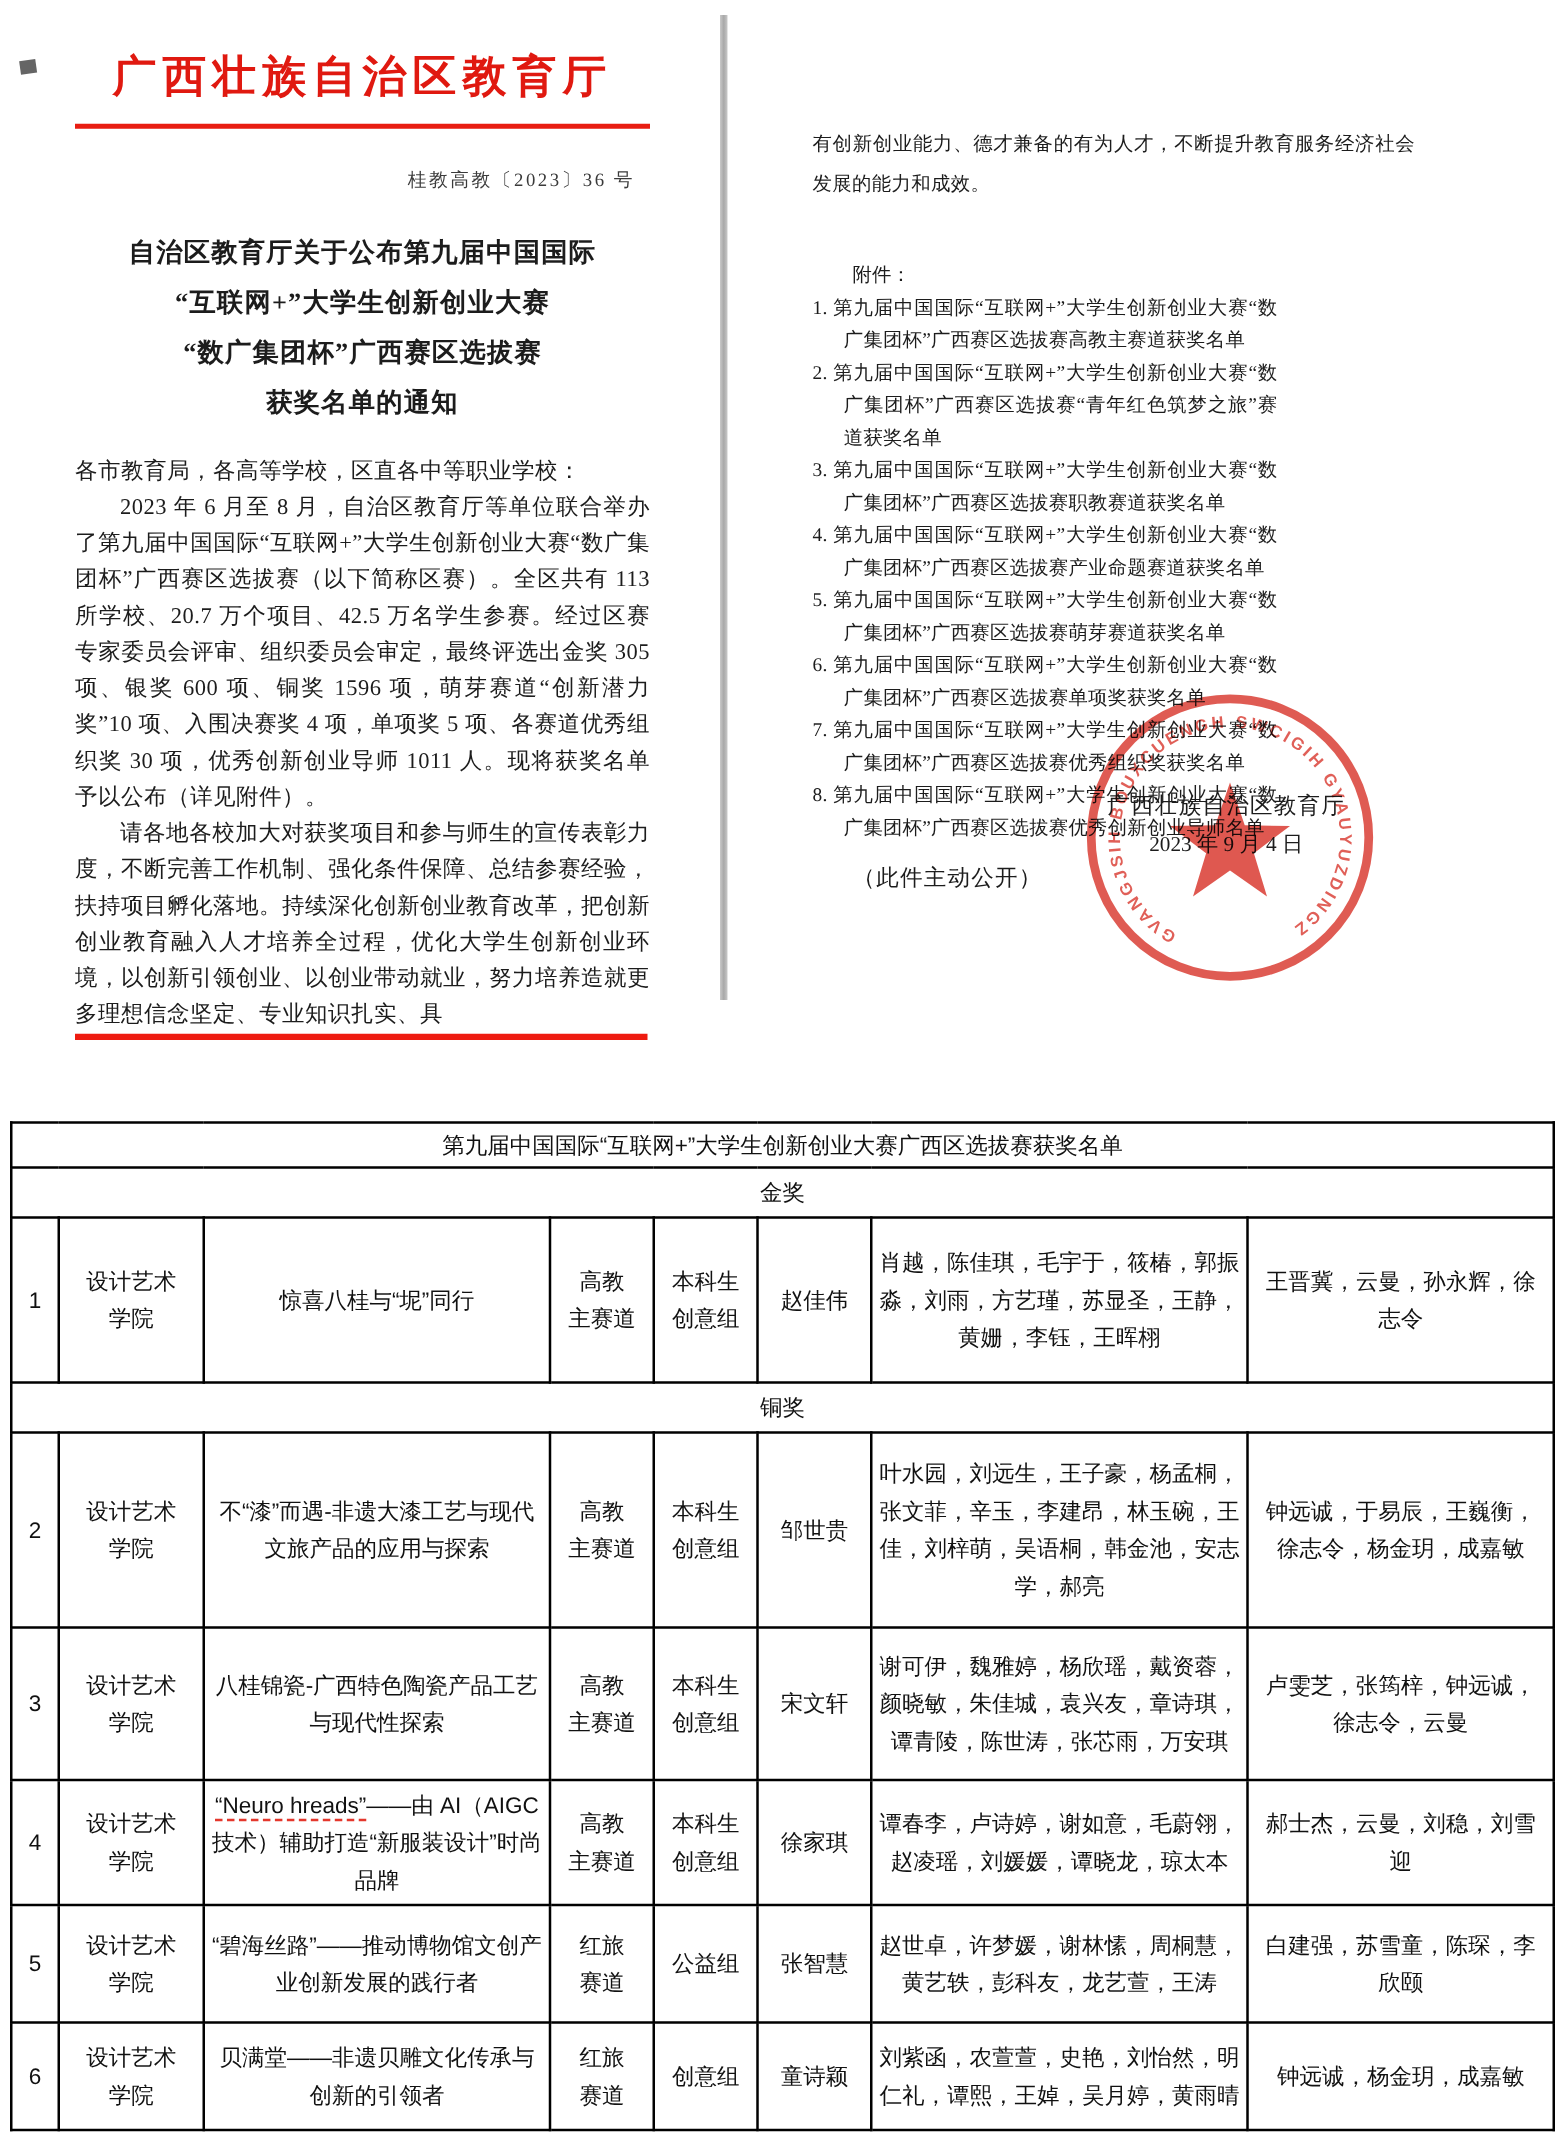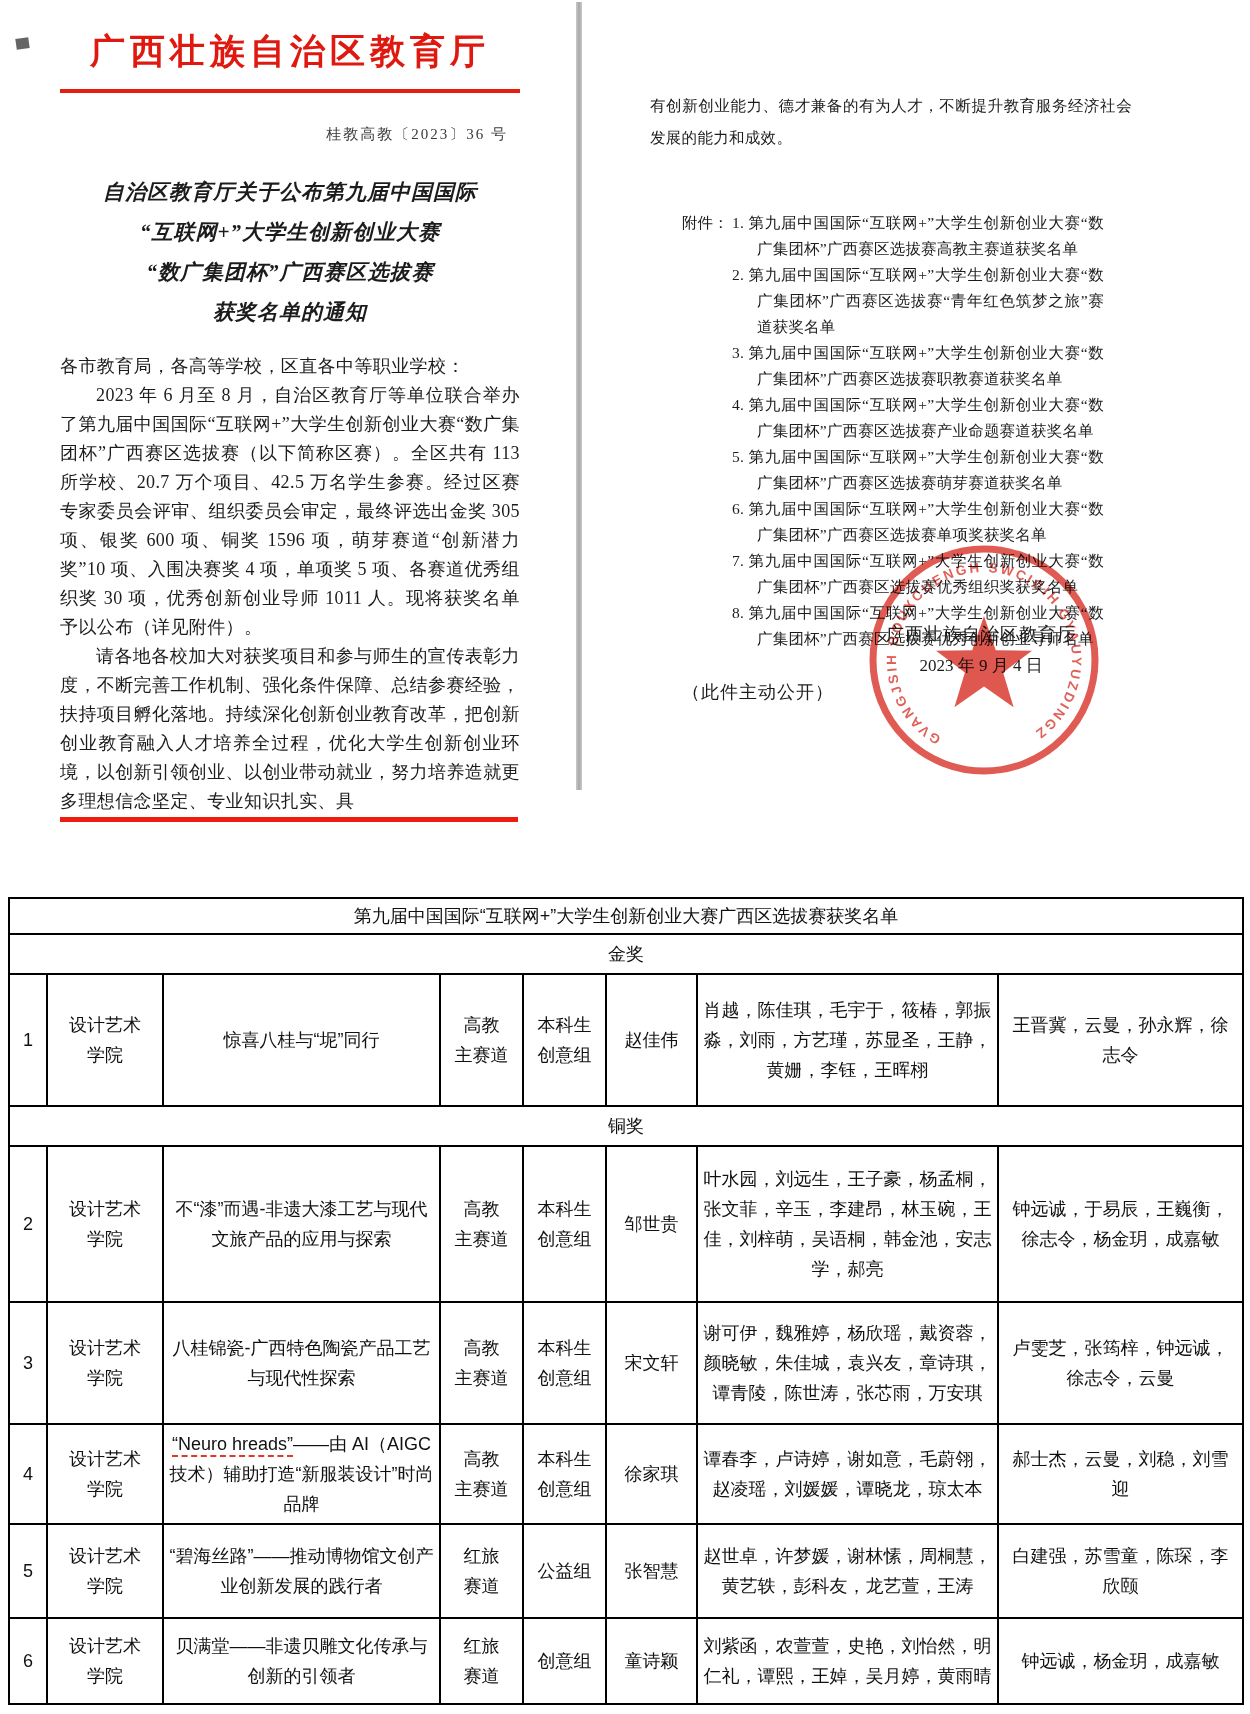--- a/index.html
+++ b/index.html
@@ -1,45 +1,45 @@
 <!DOCTYPE html>
 <html><head>
 <meta charset="utf-8">
 <style>
   * { margin:0; padding:0; box-sizing:border-box; }
   html,body { width:1250px; height:1714px; background:#ffffff; overflow:hidden;
               font-family:"Liberation Serif", serif; color:#1c1c1c; }
 
   
-  .doc-area { position:absolute; left:0; top:2px; width:1250px; height:897px; background:#fff;border-radius:21px; }
+  .doc-area { position:absolute; left:0; top:12px; width:1250px; height:897px; background:#fff;border-radius:21px; }
 
   .corner-mark { position:absolute; left:16px; top:36px; width:13px; height:11px;
                  background:#4a4a4a; transform:rotate(-8deg); opacity:.85; }
 
   .page-divider { position:absolute; left:576px; top:0; width:6px; height:788px;
                   background:linear-gradient(to right,#c9c9c9,#a8a8a8,#c9c9c9); }
 
   .page-left  { position:absolute; left:60px;  top:26px; width:460px; }
   .page-right { position:absolute; left:650px; top:88px; width:482px; }
 
   .agency-title { text-align:center; color:#e01910; font-size:35px; font-weight:bold;
                   letter-spacing:5px; white-space:nowrap; }
   .red-rule { margin-top:14px; height:4px; background:#e81d12; }
   .doc-number { text-align:right; padding-right:12px; margin-top:32px; font-size:15px;
                 color:#3a3a3a; letter-spacing:2px; }
 
   .doc-title { margin-top:28px; margin-bottom:20px; text-align:center;
-               font-weight:bold; font-size:21px; line-height:40px; letter-spacing:1px;font-style:italic; }
+               font-weight:bold; font-size:21px; line-height:40px; letter-spacing:1px; }
 
   .doc-body p { font-size:18px; line-height:29px; text-align:justify; letter-spacing:.4px; }
   .doc-body p.indent { text-indent:2em; }
 
   .right-para { font-size:15.5px; line-height:32px; text-align:justify; letter-spacing:.3px; }
 
-  .attach { display:flex; margin-top:56px; }
+  .attach { display:flex; margin-top:44px;flex-direction:column; }
   .attach-label { width:50px; margin-left:32px; font-size:15.5px; line-height:26px; flex:none; }
   .attach-list { width:372px; }
   .attach-item { font-size:15.5px; line-height:26px; padding-left:25px; text-indent:-25px;
                  text-align:justify; letter-spacing:.2px; }
 
   .signer { position:absolute; left:876px; top:620px; width:210px; text-align:center;
             font-size:18px; letter-spacing:1px; z-index:2; }
   .sign-date { position:absolute; left:876px; top:652px; width:210px; text-align:center;
                font-size:17px; z-index:2; }
   .public-note { position:absolute; left:682px; top:678px; font-size:18px; letter-spacing:1px; }

